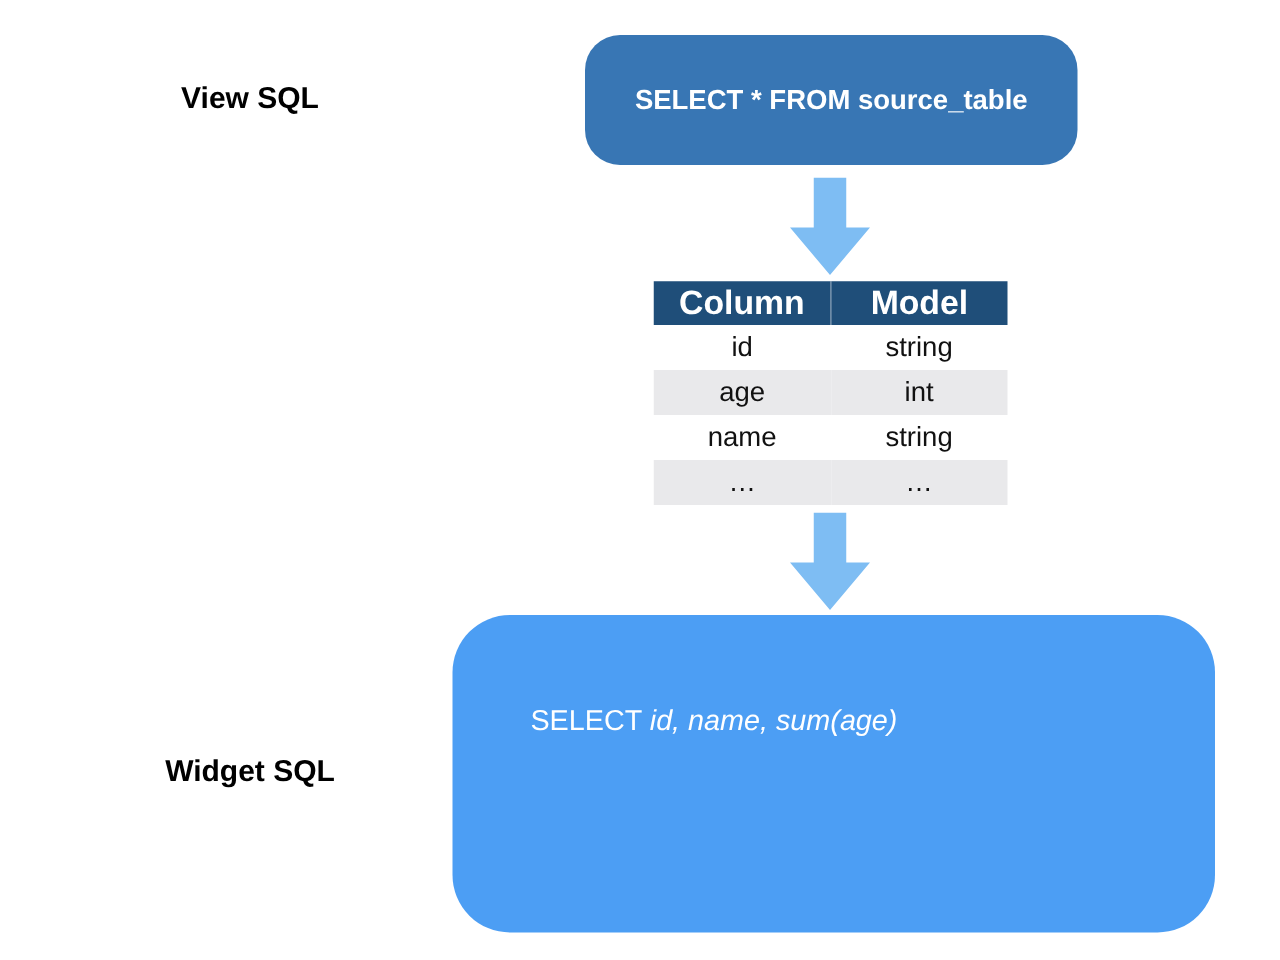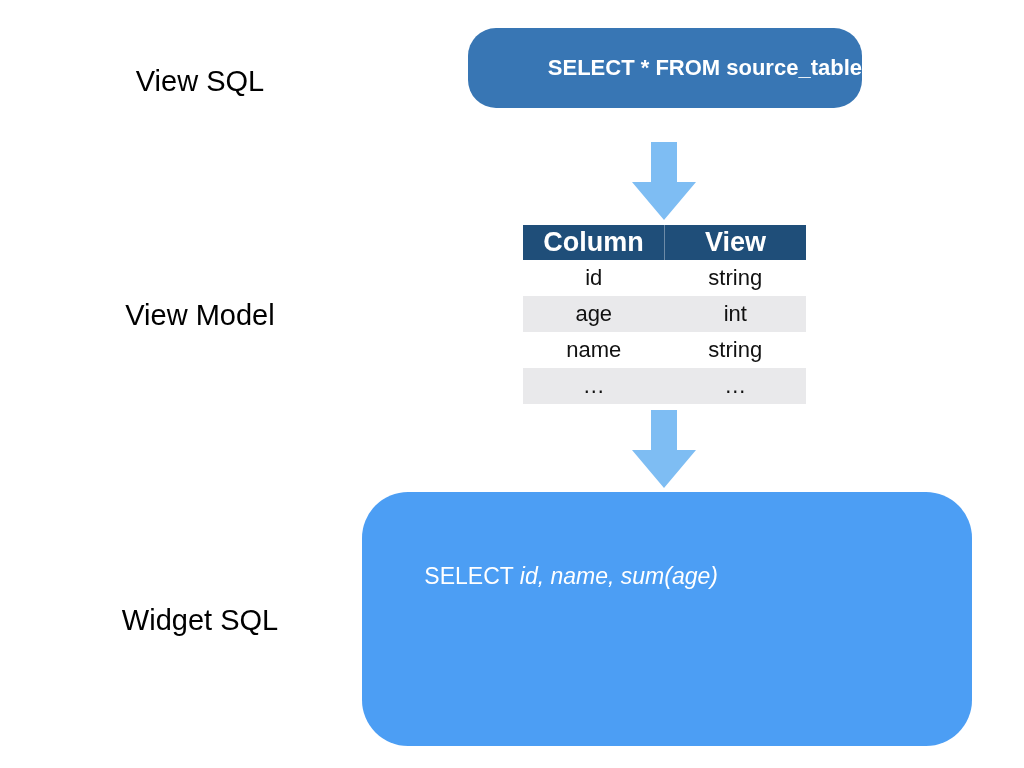--- a/index.html
+++ b/index.html
@@ -11,37 +11,37 @@
     font-family: "Liberation Sans", sans-serif;
     overflow: hidden;
   }
 
   
   .stage-label {
     position: absolute;
     left: 60px;
     width: 280px;
     text-align: center;
-    font-size: 29px;
-    font-weight: normal;
+    font-size: 24px;
+    font-weight: bold;
     color: #000000;
     line-height: 1;
   }
   .lbl-view-sql   { top: 67px; }
   .lbl-view-model { top: 301px; }
   .lbl-widget-sql { top: 606px; }
 
   
   .view-sql-box {
     position: absolute;
     left: 468px; top: 28px;
-    width: 394px; height: 80px;
+    width: 394px; height: 104px;
     background: #3876B4;
     border-radius: 28px;
-    display: flex; align-items: center; justify-content: flex-end;
+    display: flex; align-items: center; justify-content: center;
     color: #ffffff;
     font-size: 22px;
     font-weight: bold;
   }
 
   
   .arrow { position: absolute; }
   .arrow-1 { left: 632px; top: 142px; }
   .arrow-2 { left: 632px; top: 410px; }
 
@@ -102,27 +102,26 @@
   <div class="stage-label lbl-view-sql">View SQL</div>
 
   <div class="view-sql-box">
     <span>SELECT * FROM source_table</span>
   </div>
 
   <svg class="arrow arrow-1" width="64" height="78" viewBox="0 0 64 78">
     <polygon points="19,0 45,0 45,40 64,40 32,78 0,40 19,40" fill="#7EBDF3"></polygon>
   </svg>
 
-  <div class="stage-label lbl-view-model">View Model</div>
 
   <table class="model-table">
     <thead>
       <tr>
         <th>Column</th>
-        <th>View</th>
+        <th>Model</th>
       </tr>
     </thead>
     <tbody>
       <tr>
         <td>id</td>
         <td>string</td>
       </tr>
       <tr>
         <td>age</td>
         <td>int</td>

